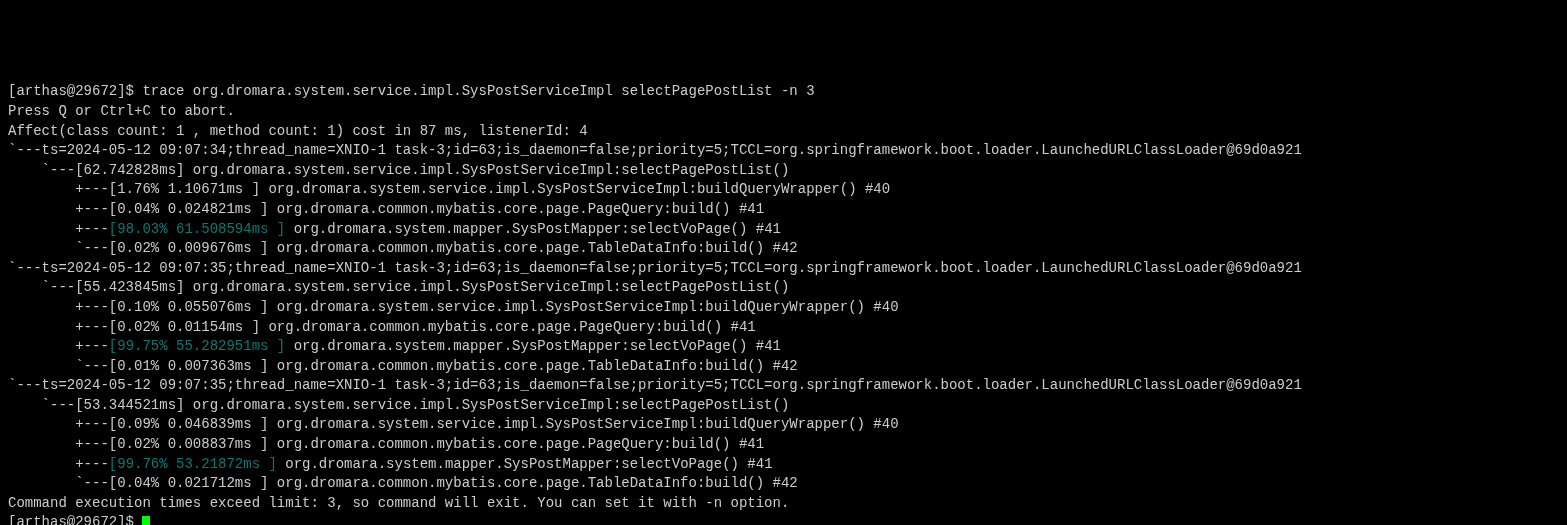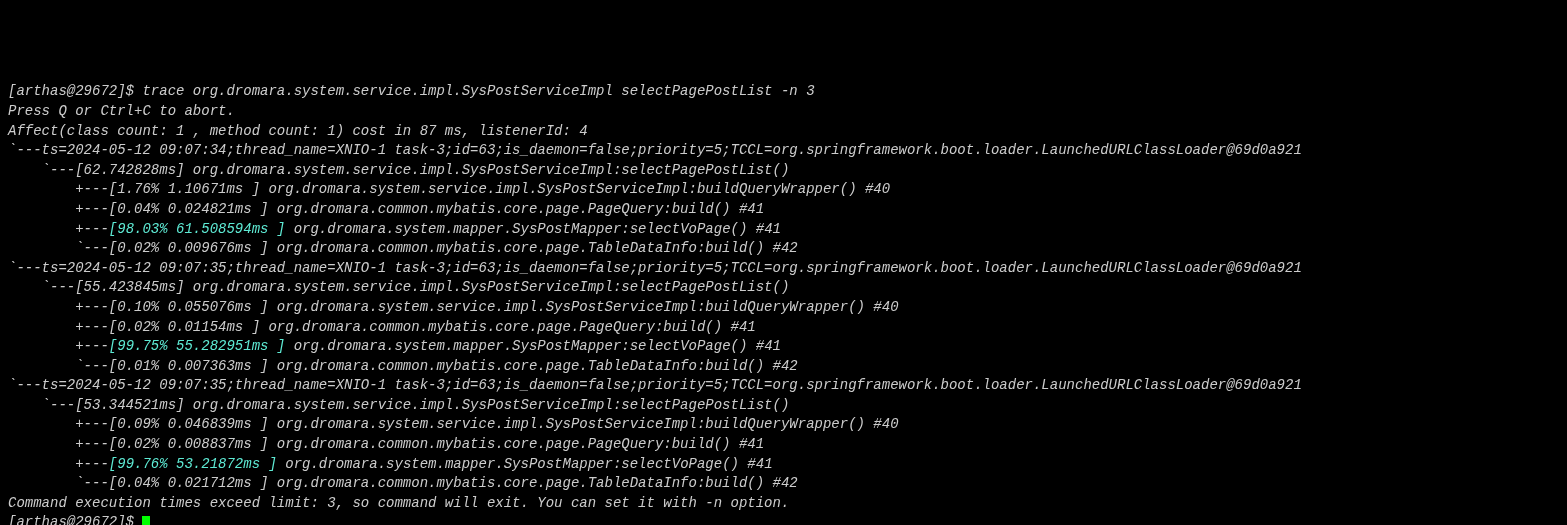--- a/index.html
+++ b/index.html
@@ -13,24 +13,23 @@
       font-family: 'Consolas', 'Courier New', monospace;
       font-size: 14px;
       line-height: 1.4;
       padding: 4px 8px;
       white-space: pre;
       overflow-x: auto;
     }
     .line {
       display: block;
       white-space: pre;
-      font-style: italic;
     }
     .highlight {
-      color: #5eead4;
+      color: #0f766e;
     }
     .cursor {
       display: inline-block;
       width: 8px;
       height: 14px;
       background-color: #00ff00;
       vertical-align: text-bottom;
     }
   </style>
 </head>

